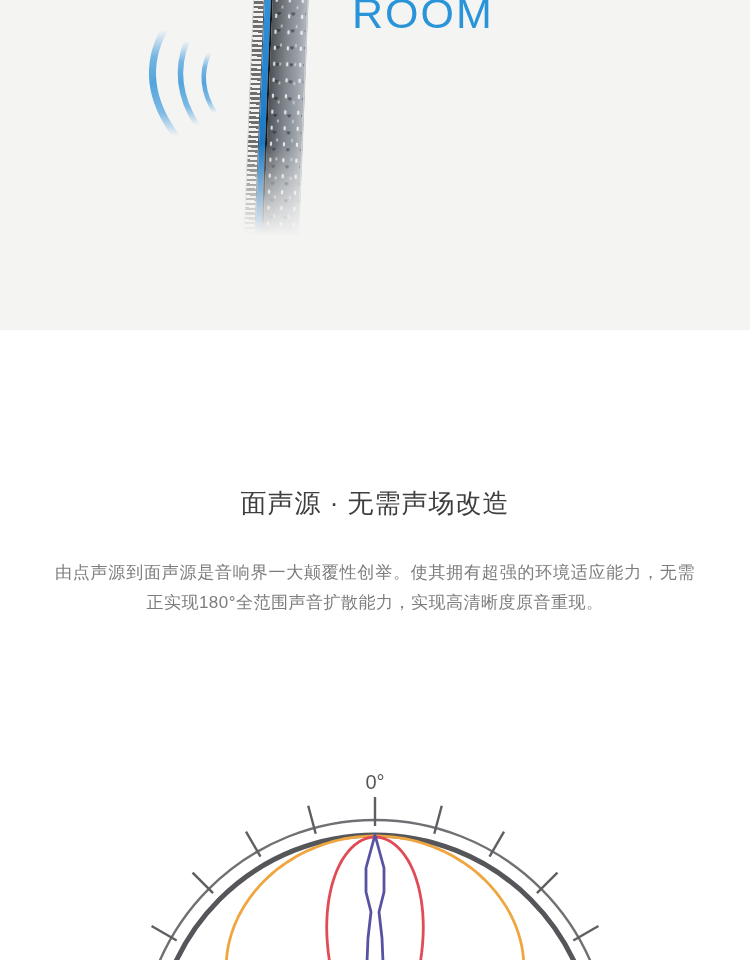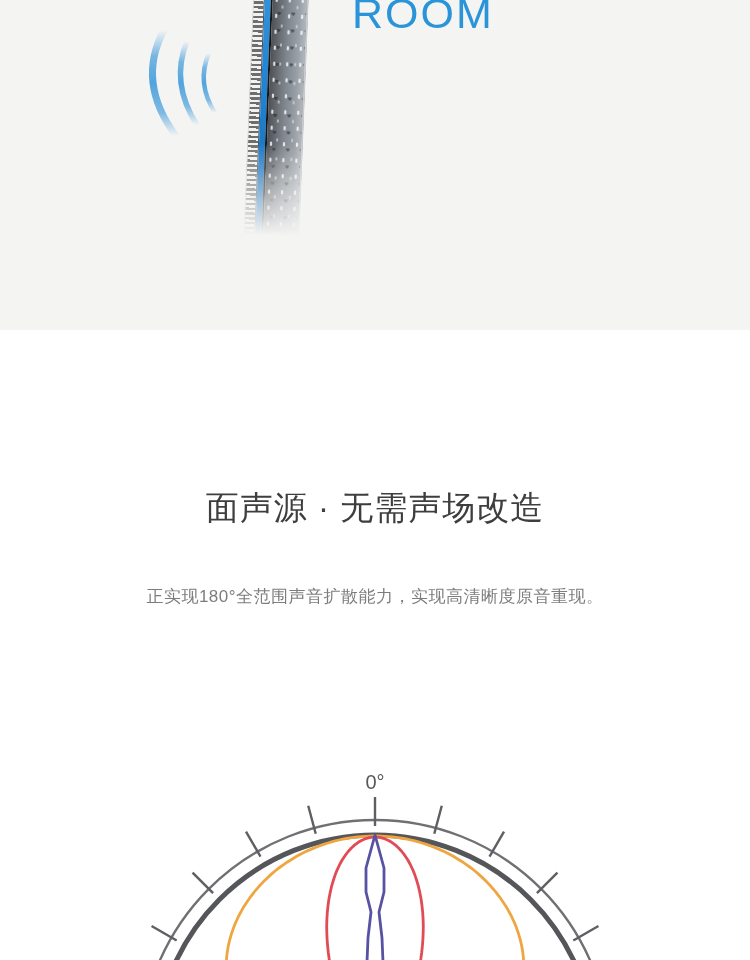--- a/index.html
+++ b/index.html
@@ -40,29 +40,29 @@
       radial-gradient(2.2px 3.2px at 4px 5px, rgba(255,255,255,.78) 55%, rgba(255,255,255,0) 72%),
       radial-gradient(1.8px 2.6px at 10px 12px, rgba(236,239,241,.55) 55%, rgba(255,255,255,0) 72%),
       radial-gradient(2.6px 3.6px at 7px 1px, rgba(28,31,36,.5) 55%, rgba(0,0,0,0) 72%),
       linear-gradient(90deg,#4e5257 0%,#7e848b 45%,#9aa0a7 80%,#b2b7bc 100%);
     background-size:13px 16px,15px 19px,14px 17px,100% 100%;
     border-right:2px solid #c7cbcf;
   }
   
   .feature-title{
     position:absolute;left:0;top:456px;width:750px;
-    text-align:center;font-size:33px;font-weight:300;letter-spacing:1px;
+    text-align:center;font-size:26px;font-weight:300;letter-spacing:1px;
     color:#3e3e3e;line-height:50px;
   }
   .feature-para{
     position:absolute;left:55px;top:558px;width:640px;
     font-size:17px;letter-spacing:.5px;line-height:30px;color:#7d7d7d;
   }
   .para-line{text-align:justify;text-align-last:justify;}
-  .para-line.last{text-align:right;text-align-last:center;margin-top:24px;}
+  .para-line.last{text-align:right;text-align-last:center;}
   
   #polar-svg{position:absolute;left:0;top:740px;}
 </style>
 </head>
 <body>
 
 <div id="page">
 
   <div class="hero">
     <svg class="waves" width="100" height="135" viewBox="0 0 100 135" aria-hidden="true">
@@ -86,20 +86,21 @@
       <div class="sp-gap"></div>
       <div class="sp-face"></div>
     </div>
 
     <div class="brand" style="color: rgb(41, 148, 216);">ROOM</div>
   </div>
 
   <h2 class="feature-title">面声源 · 无需声场改造</h2>
 
   <div class="feature-para">
+    <div class="para-line">由点声源到面声源是音响界一大颠覆性创举。使其拥有超强的环境适应能力，无需</div>
     <div class="para-line last">正实现180°全范围声音扩散能力，实现高清晰度原音重现。</div>
   </div>
 
   <svg id="polar-svg" width="750" height="220" viewBox="0 740 750 220">
       <circle cx="375" cy="1055" r="235" fill="none" stroke="#6f7073" stroke-width="2.4"></circle>
       <line x1="146" y1="1055" x2="117" y2="1055" stroke="#5e5f62" stroke-width="2.4"></line>
       <line x1="153.80298577980335" y1="995.7304386715227" x2="125.79113681742038" y2="988.2246863635496" stroke="#5e5f62" stroke-width="2.4"></line>
       <line x1="176.68018253336356" y1="940.5" x2="151.56544582361485" y2="926" stroke="#5e5f62" stroke-width="2.4"></line>
       <line x1="213.07254710828065" y1="893.0725471082806" x2="192.56645045387074" y2="872.5664504538707" stroke="#5e5f62" stroke-width="2.4"></line>
       <line x1="260.5" y1="856.6801825333636" x2="246.00000000000003" y2="831.5654458236148" stroke="#5e5f62" stroke-width="2.4"></line>

